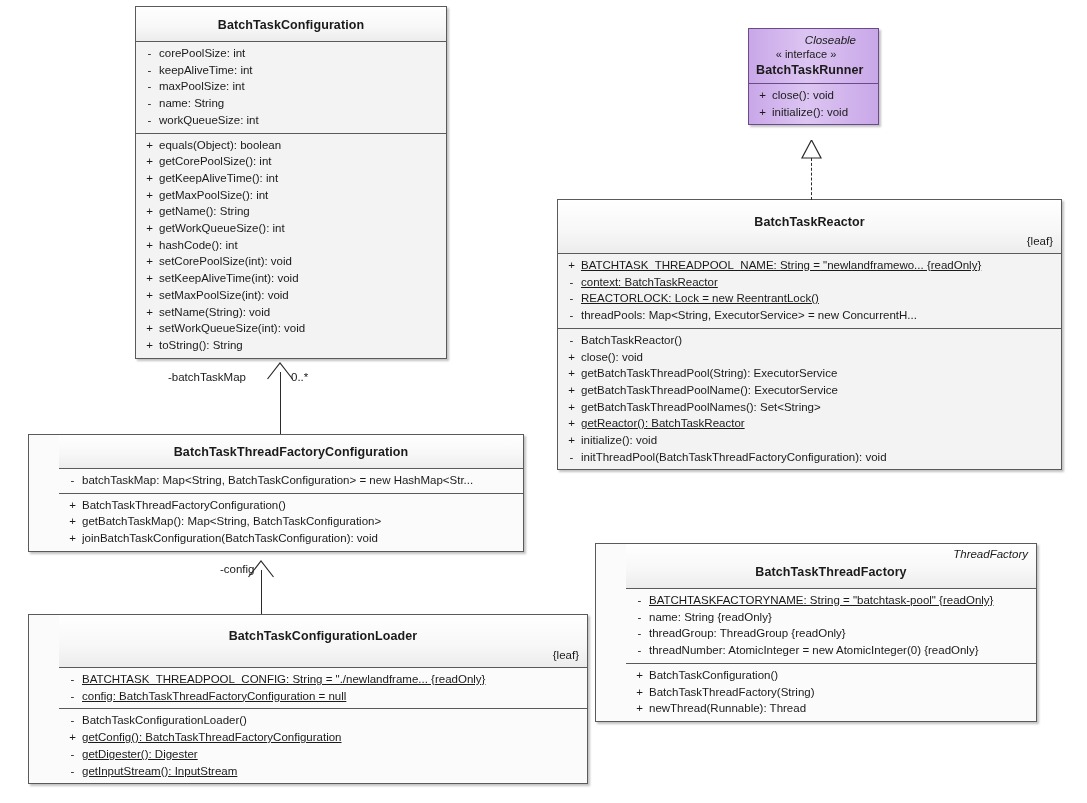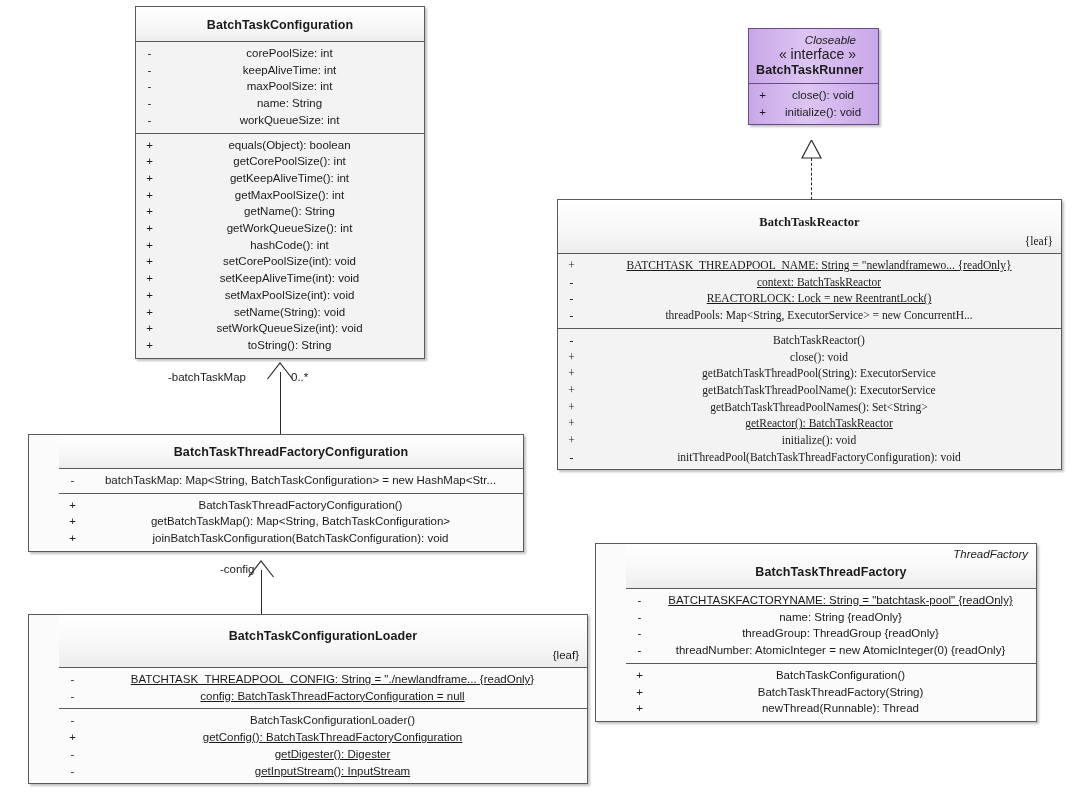--- a/index.html
+++ b/index.html
@@ -46,22 +46,22 @@
     background: linear-gradient(to right, #c9a7e8 0%, #dcc5f2 45%, #c9a7e8 100%);
   }
   .cls-stereo-top {
     font-style: italic;
     font-size: 11.5px;
     text-align: right;
     line-height: 14px;
     color: #1a1a1a;
   }
   .cls-guillemet {
-    text-align: right;
-    font-size: 14px;
+    text-align: center;
+    font-size: 11px;
     line-height: 15px;
   }
   .cls-name {
     text-align: center;
     font-weight: bold;
     font-size: 12.5px;
     line-height: 17px;
     letter-spacing: 0.1px;
   }
   .cls-leaf {
@@ -94,21 +94,20 @@
   }
   .member .vis {
     width: 19px;
     flex: 0 0 19px;
     text-align: center;
     font-size: 11.5px;
   }
   .member .sig {
     flex: 1 1 auto;
     overflow: hidden;
-    text-align: center;
   }
   .member.static .sig {
     text-decoration: underline;
   }
 
   
   .line-v {
     position: absolute;
     width: 0;
     border-left: 1px solid #2b2b2b;
@@ -121,21 +120,21 @@
     font-size: 11.5px;
     color: #1a1a1a;
     white-space: nowrap;
   }
 </style>
 </head>
 <body>
 
 <div id="canvas">
 
-  <div class="uml-class" style="left:135px; top:6px; width:290px;">
+  <div class="uml-class" style="left:135px; top:6px; width:312px;">
     <div class="cls-header" style="height:34px;">
       <div class="cls-name" style="margin-top:5px;">BatchTaskConfiguration</div>
     </div>
     <div class="cls-sep"></div>
     <div class="cls-compartment" id="btc-attrs">
         <div class="member">
           <span class="vis">-</span>
           <span class="sig">corePoolSize: int</span>
         </div>
         <div class="member">
@@ -224,21 +223,21 @@
           <span class="vis">+</span>
           <span class="sig">close(): void</span>
         </div>
         <div class="member">
           <span class="vis">+</span>
           <span class="sig">initialize(): void</span>
         </div>
       </div>
   </div>
 
-  <div class="uml-class" style="left:557px; top:199px; width:505px;font-family:Liberation Serif, serif;">
+  <div class="uml-class" style="left:557px; top:199px; width:505px;">
     <div class="cls-header" style="height:53px;">
       <div class="cls-name" style="margin-top:9px;">BatchTaskReactor</div>
       <div class="cls-leaf" style="margin-top:3px;">{leaf}</div>
     </div>
     <div class="cls-sep"></div>
     <div class="cls-compartment" id="btrx-attrs">
         <div class="member static">
           <span class="vis">+</span>
           <span class="sig">BATCHTASK_THREADPOOL_NAME: String = "newlandframewo... {readOnly}</span>
         </div>

